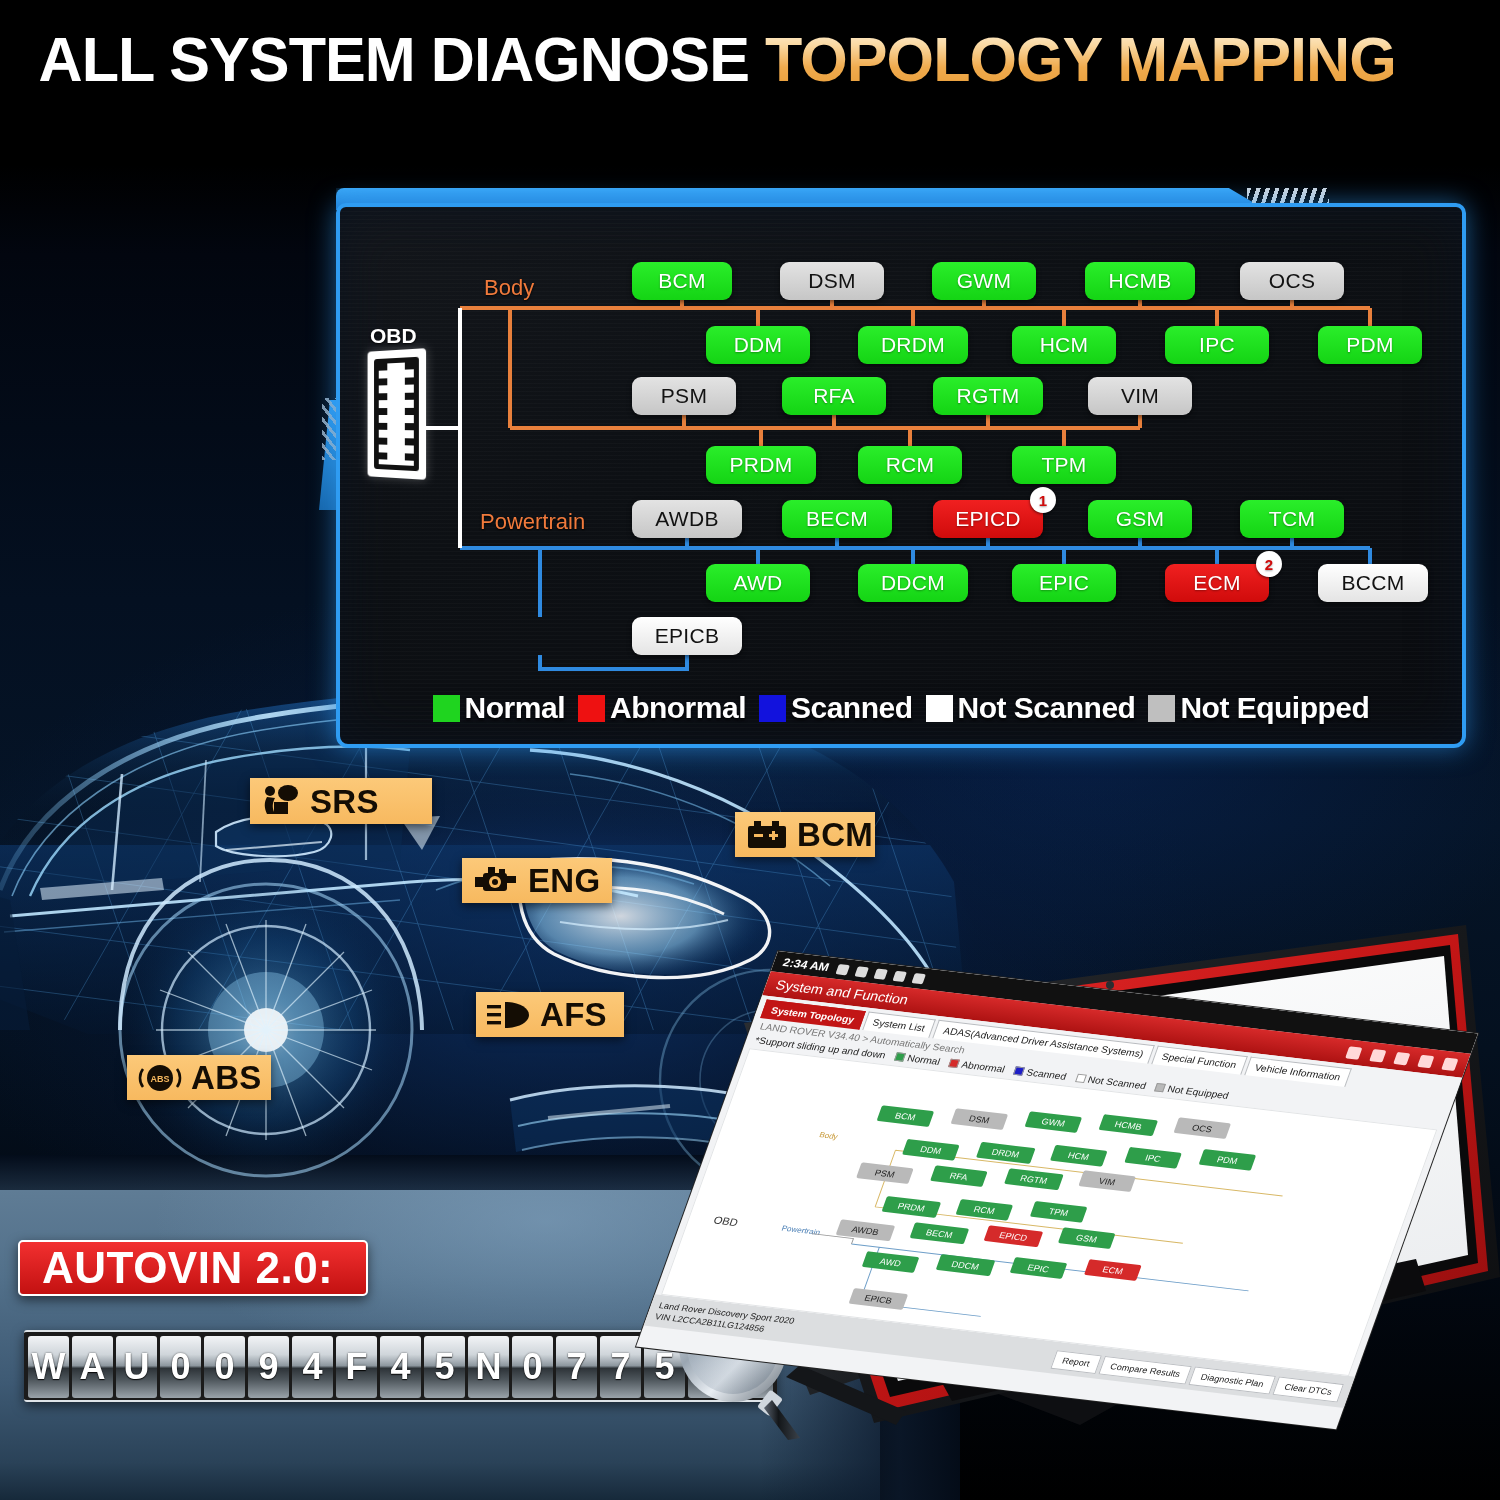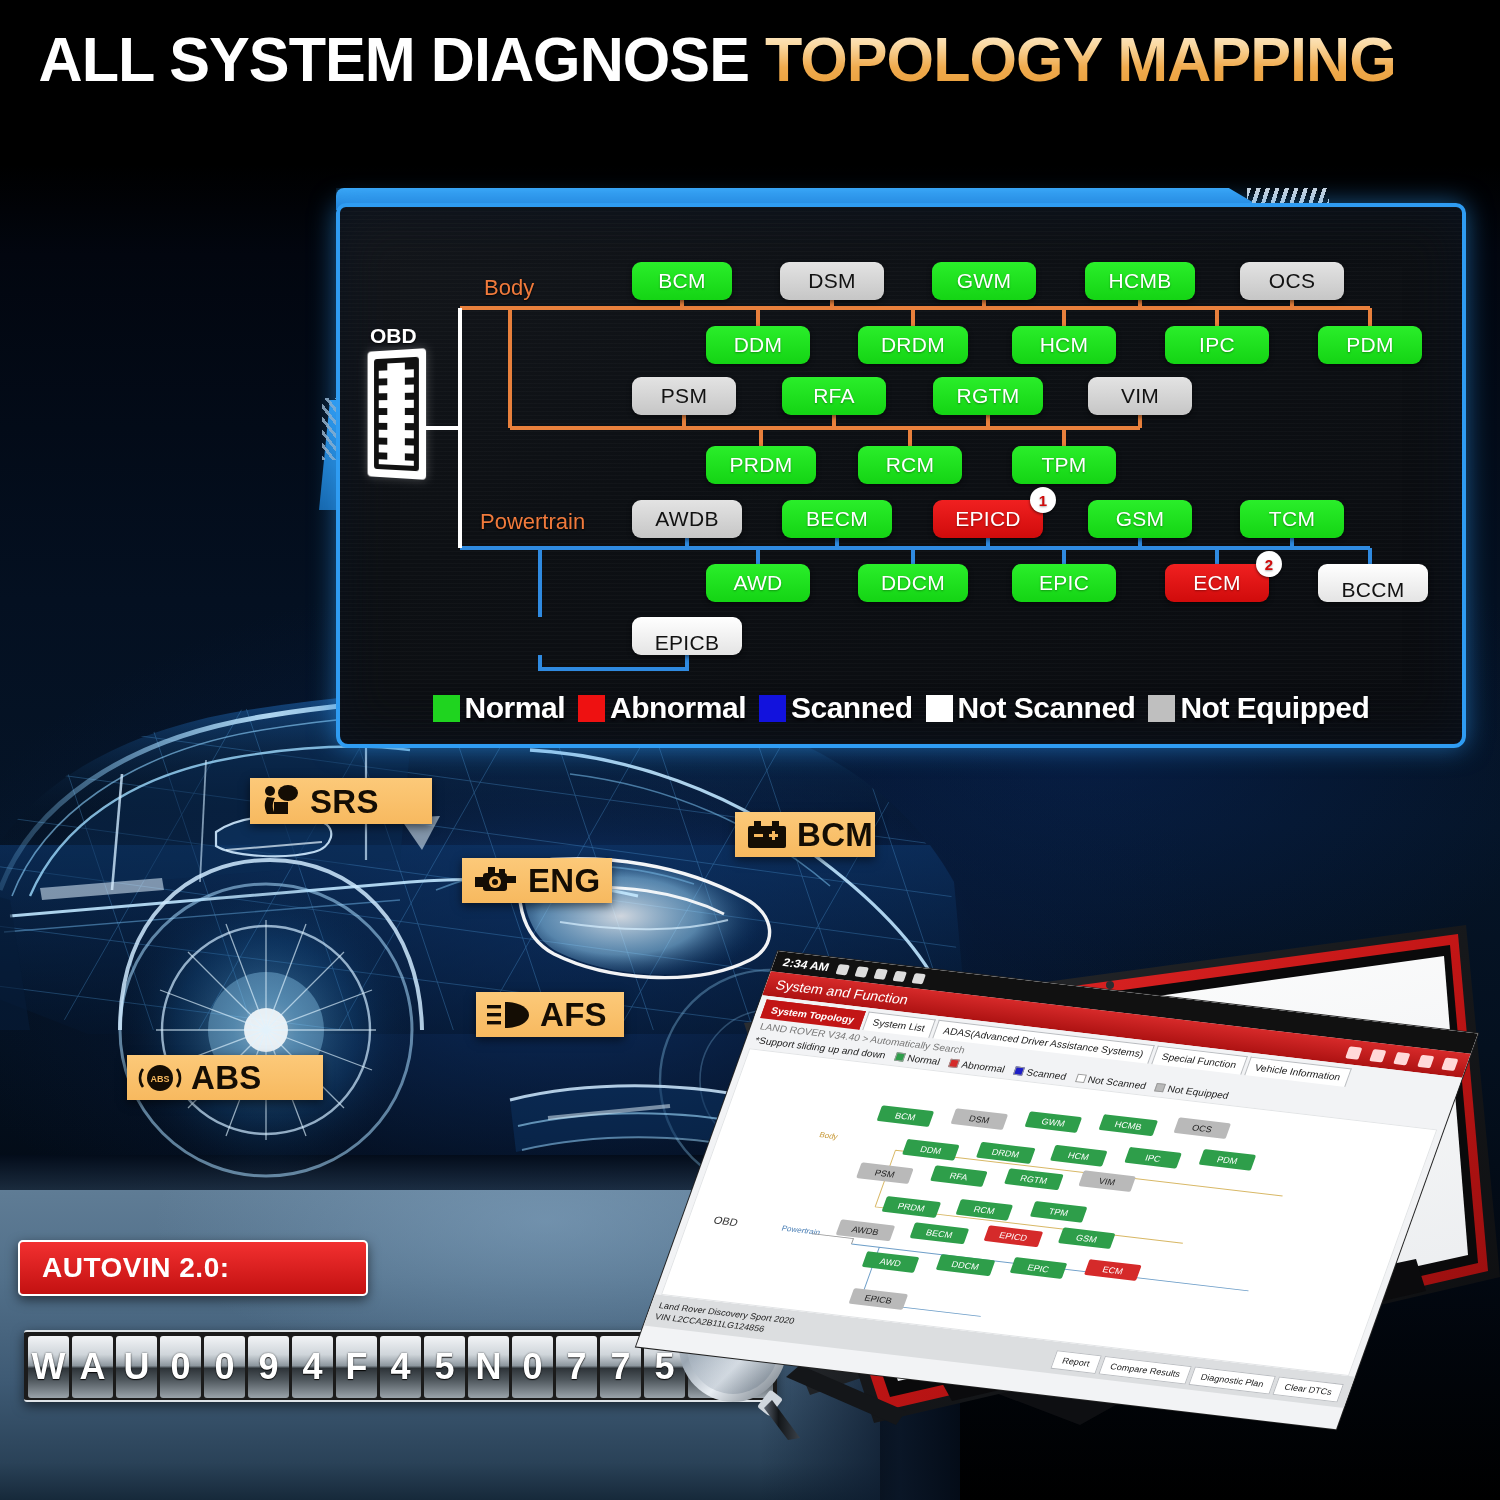--- a/index.html
+++ b/index.html
@@ -119,21 +119,21 @@
 
   
   .node{
     position:absolute; height:38px; border-radius:9px;
     display:flex; align-items:center; justify-content:center;
     font-size:21px; letter-spacing:.3px; white-space:nowrap;
   }
   .node.green{ background:linear-gradient(180deg,#2aee2a,#14d414); color:#fff; text-shadow:0 1px 2px rgba(0,0,0,.35); box-shadow:0 2px 5px rgba(0,0,0,.55); }
   .node.grey { background:linear-gradient(180deg,#e3e3e3,#c6c6c6); color:#121212; box-shadow:0 2px 5px rgba(0,0,0,.55); }
   .node.red  { background:linear-gradient(180deg,#f02020,#d00b0b); color:#fff; text-shadow:0 1px 2px rgba(0,0,0,.35); box-shadow:0 2px 5px rgba(0,0,0,.55); }
-  .node.white{ background:linear-gradient(180deg,#ffffff,#e4e4e4); color:#121212; box-shadow:0 2px 5px rgba(0,0,0,.55);align-items:flex-end; }
+  .node.white{ background:linear-gradient(180deg,#ffffff,#e4e4e4); color:#121212; box-shadow:0 2px 5px rgba(0,0,0,.55); }
   .node .badge{
     position:absolute; right:-13px; top:-13px; width:26px; height:26px; border-radius:50%;
     background:#fff; color:#d00b0b; font-size:15px; font-weight:bold;
     display:flex; align-items:center; justify-content:center;
     box-shadow:0 1px 3px rgba(0,0,0,.6);
   }
   .grp-label{
     position:absolute; color:#f07a3c; font-size:22px; white-space:nowrap;
     text-shadow:0 1px 2px #000;
   }
@@ -157,21 +157,21 @@
   .callout svg{ display:block; }
 
   
   #autovin-badge{
     position:absolute; left:18px; top:1240px; width:350px; height:56px;
     background:linear-gradient(180deg,#f23030,#c31111);
     border:2px solid #ffffff; border-radius:5px;
     display:flex; align-items:center; padding-left:22px;
     box-shadow:0 4px 12px rgba(0,0,0,.55);
   }
-  #autovin-badge span{ color:#fff; font-size:28px; font-weight:bold; letter-spacing:.5px; }
+  #autovin-badge span{ color:#fff; font-size:44px; font-weight:bold; letter-spacing:.5px; }
 
   #vin-strip{
     position:absolute; left:24px; top:1330px; height:72px;
     display:flex; gap:3px; padding:4px 4px;
     background:#1b1b1b; border-top:2px solid #dfe4e8; border-bottom:2px solid #dfe4e8;
     border-radius:3px; box-shadow:0 4px 12px rgba(0,0,0,.55);
   }
   .vin-cell{
     width:41px; height:62px; position:relative;
     background:linear-gradient(180deg,#f2f4f6 0%,#cfd5da 30%,#8c969e 48%,#2d3338 52%,#4d555b 70%,#9aa3aa 100%);
@@ -525,21 +525,21 @@
       <span>
         <svg width="44" height="30" viewBox="0 0 44 30">
           <path d="M18,2 C32,2 42,8 42,15 C42,22 32,28 18,28 Z" fill="#140d04"></path>
           <rect x="0" y="5" width="14" height="3.4" fill="#140d04"></rect>
           <rect x="0" y="13" width="14" height="3.4" fill="#140d04"></rect>
           <rect x="0" y="21" width="14" height="3.4" fill="#140d04"></rect>
         </svg>
       </span>
       <span class="ctext">AFS</span>
     </div>
-    <div class="callout" style="left: 127px; top: 1055px; width: 196px;">
+    <div class="callout" style="left: 127px; top: 1055px; width: 144px;">
       <span>
         <svg width="44" height="32" viewBox="0 0 44 32">
           <circle cx="22" cy="16" r="13" fill="#140d04"></circle>
           <text x="22" y="20" font-size="9" font-family="Liberation Sans, sans-serif" font-weight="bold" fill="#f7b95f" text-anchor="middle">ABS</text>
           <path d="M5,7 C1,12 1,20 5,25" stroke="#140d04" stroke-width="2.6" fill="none"></path>
           <path d="M39,7 C43,12 43,20 39,25" stroke="#140d04" stroke-width="2.6" fill="none"></path>
         </svg>
       </span>
       <span class="ctext">ABS</span>
     </div>

